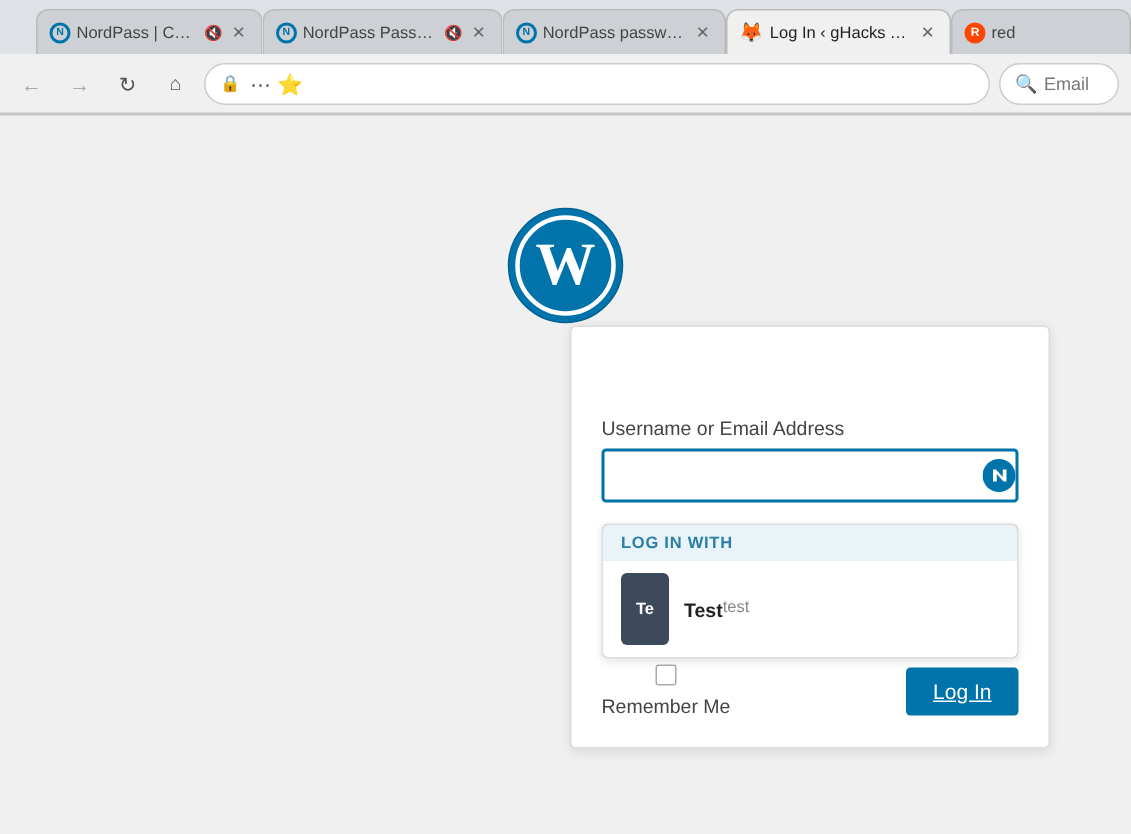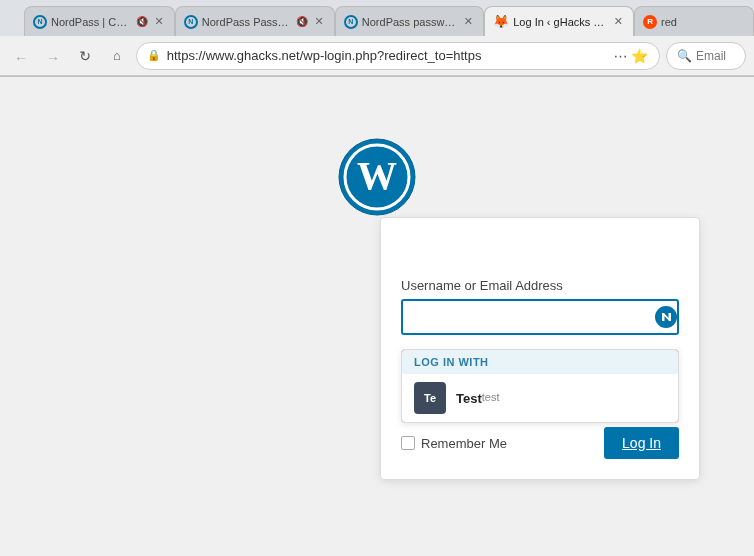--- a/index.html
+++ b/index.html
@@ -233,21 +233,21 @@
       display: flex;
       align-items: center;
       padding: 8px 12px;
       gap: 10px;
       cursor: pointer;
       background: #fff;
     }
 
     .nordpass-avatar {
       width: 32px;
-      height: 32px;
+      height: 48px;
       border-radius: 4px;
       background: #3d4a5c;
       display: flex;
       align-items: center;
       justify-content: center;
       font-size: 11px;
       font-weight: bold;
       color: #fff;
       flex-shrink: 0;
     }
@@ -275,20 +275,21 @@
       justify-content: space-between;
       margin-top: 4px;
     }
 
     .remember-label {
       display: flex;
       align-items: center;
       gap: 6px;
       font-size: 13px;
       color: #444;
+      flex-direction: column;
     }
 
     .remember-checkbox {
       width: 14px;
       height: 14px;
       border: 1px solid #aaa;
       border-radius: 2px;
       background: #fff;
       appearance: none;
       cursor: pointer;
@@ -393,21 +394,20 @@
     </button>
     <button class="nav-btn">
       <span>↻</span>
     </button>
     <button class="nav-btn home-btn">
       <span>⌂</span>
     </button>
 
     <div class="address-input-wrapper">
       <span class="address-lock">🔒</span>
-      <input class="address-input" type="text" value="https://www.ghacks.net/wp-login.php?redirect_to=https" style="">
       <div class="address-extra">
         <span>⋯</span>
         <span>⭐</span>
       </div>
     </div>
 
     <div class="search-box">
       <span class="search-icon-svg">🔍</span>
       <span>Email</span>
     </div>

